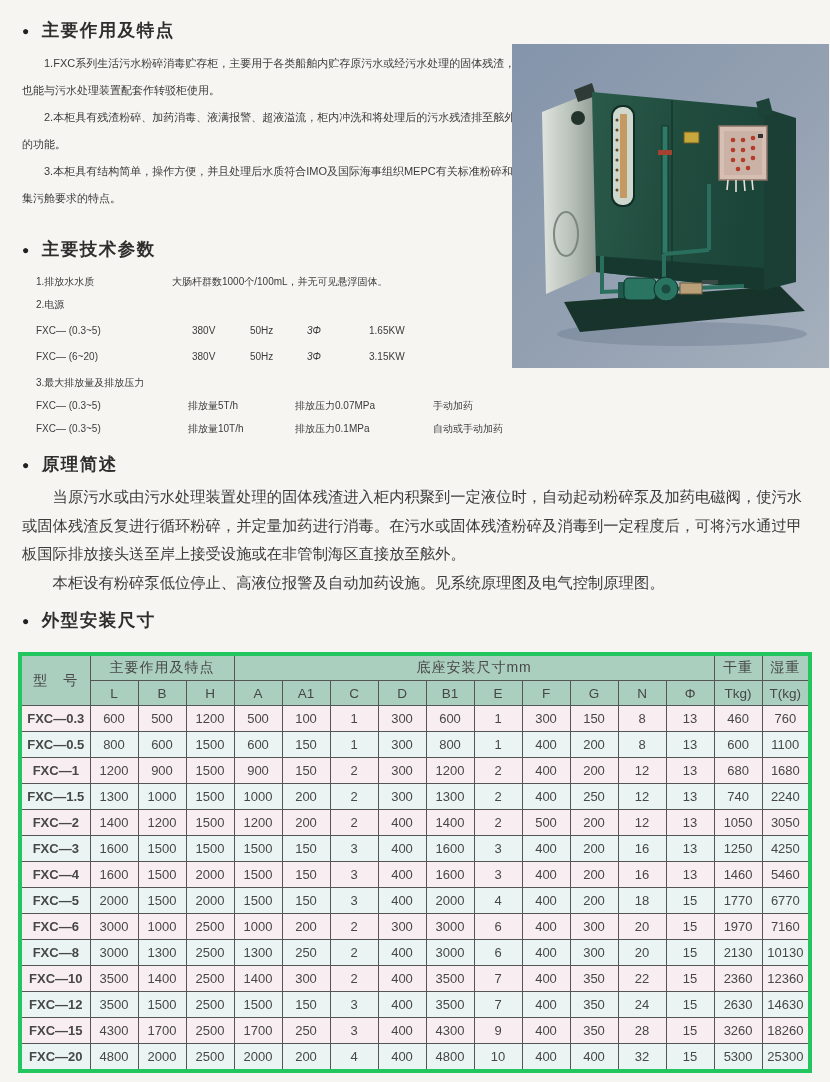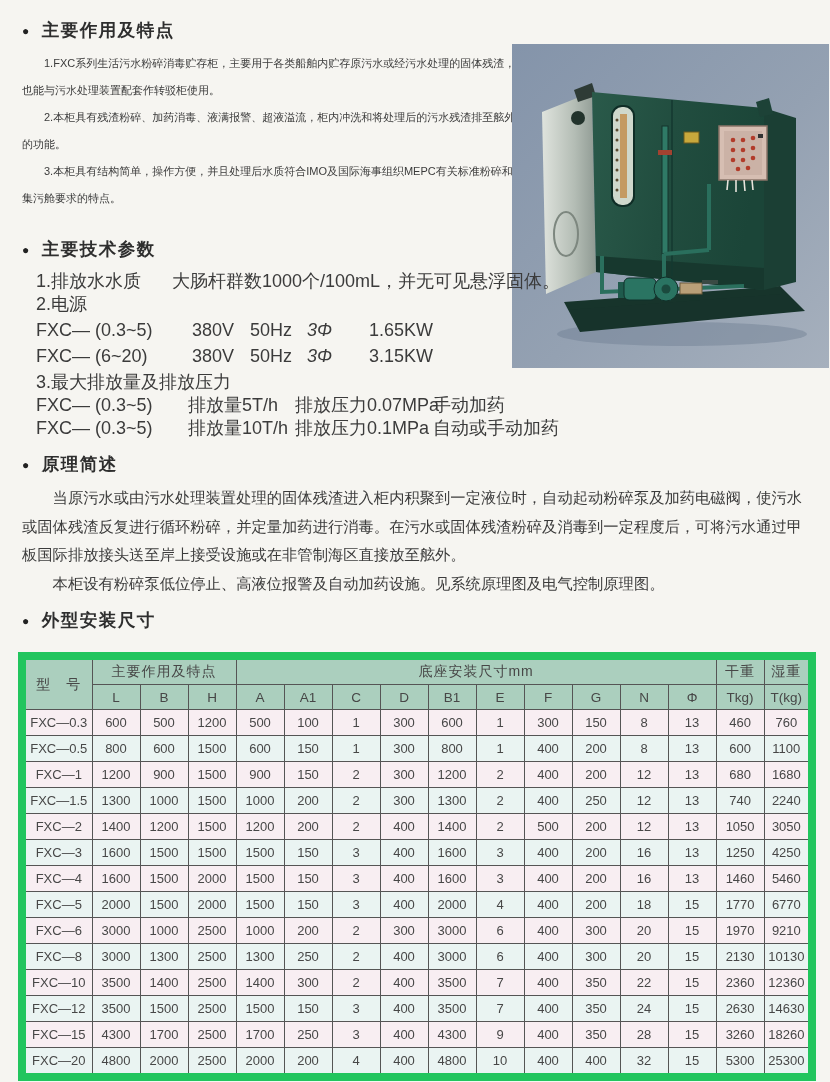--- a/index.html
+++ b/index.html
@@ -13,49 +13,49 @@
   
   .sec-title{
     display:flex;align-items:center;gap:11px;
     font-size:17.5px;font-weight:700;color:#2e2e2e;letter-spacing:1.5px;
   }
   .sec-title .bullet{font-size:12px;line-height:1;transform:translateY(1px);color:#222;}
   
   .features-text{width:494px;font-size:11px;line-height:27px;color:#3b3b3b;}
   .features-text p{margin:0;text-indent:2em;}
   
-  .params{font-size:18px;line-height:23px;color:#3b3b3b;}
+  .params{font-size:10px;line-height:23px;color:#3b3b3b;}
   .p-line{display:flex;white-space:nowrap;}
   .p-label{width:136px;flex:none;}
   .power-row{margin-top:3px;}
   .c-model{width:156px;flex:none;}
   .c-volt{width:58px;flex:none;}
   .c-freq{width:57px;flex:none;}
   .c-phase{width:62px;flex:none;font-style:italic;}
   .c-model2{width:152px;flex:none;}
   .c-rate{width:107px;flex:none;}
   .c-press{width:138px;flex:none;}
   
   .principle-text{width:792px;font-size:15.3px;line-height:28.5px;color:#3b3b3b;}
   .principle-text p{margin:0;text-indent:2em;}
   
   table.dims{
     border-collapse:collapse;table-layout:fixed;width:793px;
-    border:8px solid #22c55e;
+    border:4px solid #22c55e;
   }
   table.dims th,table.dims td{
     border:1px solid #555;text-align:center;vertical-align:middle;
     padding:0;color:#474747;font-weight:400;overflow:hidden;
   }
   table.dims thead th{background:#abcfbe;height:24px;font-size:14px;letter-spacing:1px;}
   table.dims thead th.sub{font-size:13.5px;letter-spacing:0;font-family:"Liberation Sans","DejaVu Sans",sans-serif;}
   table.dims tbody td{height:25px;font-size:13px;letter-spacing:0;}
   table.dims tbody tr:nth-child(odd) td{background:#f8eef2;}
   table.dims tbody tr:nth-child(even) td{background:#eaf4f2;}
-  table.dims tbody td:first-child{background:#b9d6c6;}
+  table.dims tbody td:first-child{background:#b9d6c6;font-weight:bold;}
 </style>
 </head>
 <body>
 
 <div class="abs sec-title" style="left:22px;top:18px;">
   <span class="bullet">●</span>
   <span>主要作用及特点</span>
 </div>
 <div class="abs features-text" style="left:22px;top:50px;">
   <p>1.FXC系列生活污水粉碎消毒贮存柜，主要用于各类船舶内贮存原污水或经污水处理的固体残渣，也能与污水处理装置配套作转驳柜使用。</p>
@@ -200,21 +200,21 @@
         <span class="c-press">排放压力0.1MPa</span>
         <span>自动或手动加药</span>
       </div>
     </div>
 </div>
 
 <div class="abs sec-title" style="left:22px;top:452px;">
   <span class="bullet">●</span>
   <span>原理简述</span>
 </div>
-<div class="abs principle-text" style="left:22px;top:484px;">
+<div class="abs principle-text" style="left:22px;top:484px;font-family:Liberation Mono, monospace;">
   <p>当原污水或由污水处理装置处理的固体残渣进入柜内积聚到一定液位时，自动起动粉碎泵及加药电磁阀，使污水或固体残渣反复进行循环粉碎，并定量加药进行消毒。在污水或固体残渣粉碎及消毒到一定程度后，可将污水通过甲板国际排放接头送至岸上接受设施或在非管制海区直接放至舷外。</p>
   <p>本柜设有粉碎泵低位停止、高液位报警及自动加药设施。见系统原理图及电气控制原理图。</p>
 </div>
 
 <div class="abs sec-title" style="left:22px;top:608px;">
   <span class="bullet">●</span>
   <span>外型安装尺寸</span>
 </div>
 
 <table class="dims abs" style="left:18px;top:652px;">
@@ -412,21 +412,21 @@
         <td>200</td>
         <td>2</td>
         <td>300</td>
         <td>3000</td>
         <td>6</td>
         <td>400</td>
         <td>300</td>
         <td>20</td>
         <td>15</td>
         <td>1970</td>
-        <td>9210</td>
+        <td>7160</td>
       </tr>
 
       <tr>
         <td>FXC—8</td>
         <td>3000</td>
         <td>1300</td>
         <td>2500</td>
         <td>1300</td>
         <td>250</td>
         <td>2</td>

